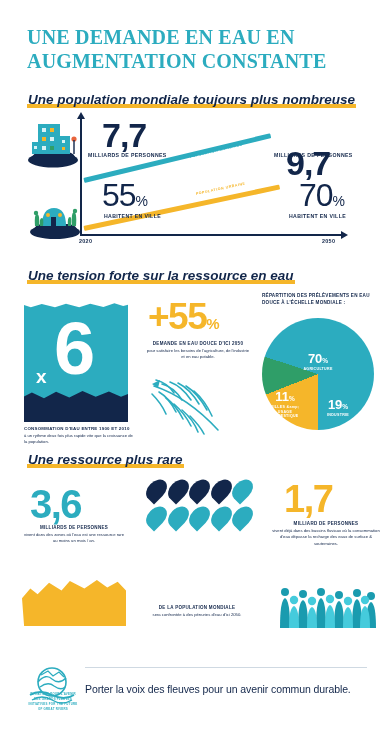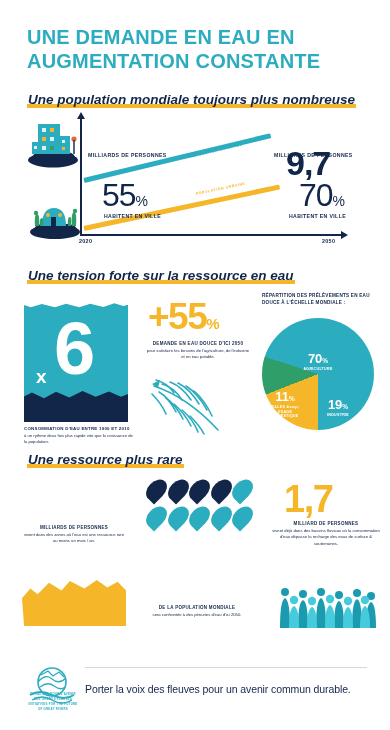--- a/index.html
+++ b/index.html
@@ -7,21 +7,21 @@
     width:390px;height:730px;background:#ffffff;
     font-family:"Liberation Sans",sans-serif;
     color:#12264a;overflow:hidden;position:relative;
   }
   .page{position:relative;width:390px;height:730px;}
 
   
   .title{
     position:absolute;left:27px;top:25px;width:340px;
     font-size:20px;font-weight:bold;line-height:1.22;
-    letter-spacing:.2px;color:#2CACBF;text-transform:uppercase;
+    letter-spacing:.2px;color:#2CACBF;text-transform:uppercase;font-family:Liberation Serif, serif;
   }
 
   
   .sec-h{
     position:absolute;font-style:italic;font-weight:bold;
     font-size:13.5px;color:#12264a;white-space:nowrap;
     padding-bottom:14px;
   }
   .sec-h .hl{
     background:linear-gradient(to top,#F5B62A 0 4px,transparent 4px 100%);
@@ -161,20 +161,21 @@
   <div class="axis-v"></div>
   <div class="axis-h"></div>
   <div class="yr" style="left:79px;top:238px;">2020</div>
   <div class="yr" style="left:322px;top:238px;">2050</div>
 
   <div class="line-teal"></div>
   <div class="line-yellow"></div>
   <div class="line-lbl" style="left:190px;top:155px;color:#2CACBF;transform:rotate(-13.5deg);">POPULATION MONDIALE</div>
   <div class="line-lbl" style="left:196px;top:192px;color:#F5B62A;transform:rotate(-12deg);">POPULATION URBAINE</div>
 
+  <div class="bignum" style="left:102px;top:120px;">7,7</div>
   <div class="cap-s" style="left:88px;top:152px;">MILLIARDS DE PERSONNES</div>
   <div class="bignum" style="left:286px;top:120px;margin-top:28px;">9,7</div>
   <div class="cap-s" style="left:274px;top:152px;">MILLIARDS DE PERSONNES</div>
 
   <div class="bigpct" style="left:102px;top:181px;">
     <span>55</span><span class="pc">%</span>
   </div>
   <div class="cap-s" style="left:104px;top:213px;">HABITENT EN VILLE</div>
 
   <div class="bigpct" style="left:299px;top:181px;">
@@ -236,20 +237,21 @@
   </div>
   <div class="pie-lbl" style="left:264px;top:390px;width:42px;">
     <div class="v"><span style="font-size:13px">11</span><span>%</span></div>
     <div class="t">VILLES &amp;amp; USAGE DOMESTIQUE</div>
   </div>
 
   <div class="sec-h" style="left:27px;top:452px;">
     <span class="hl">Une ressource plus rare</span>
   </div>
 
+  <div class="n36">3,6</div>
   <div class="cap-c" style="left:22px;top:524px;width:104px;">
     <b>MILLIARDS DE PERSONNES</b><br>
     <span>vivent dans des zones où l'eau est une ressource rare au moins un mois / an.</span>
   </div>
 
   <div class="drops">
     <div class="drow">
       <div class="drop dark"></div>
       <div class="drop dark"></div>
       <div class="drop dark"></div>

